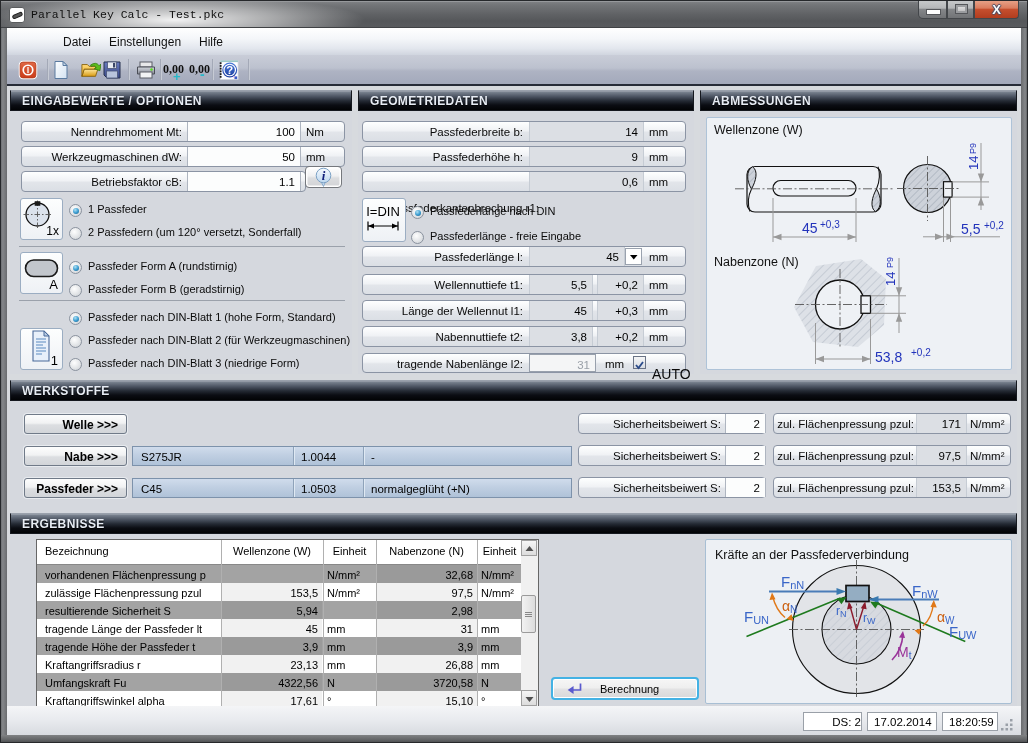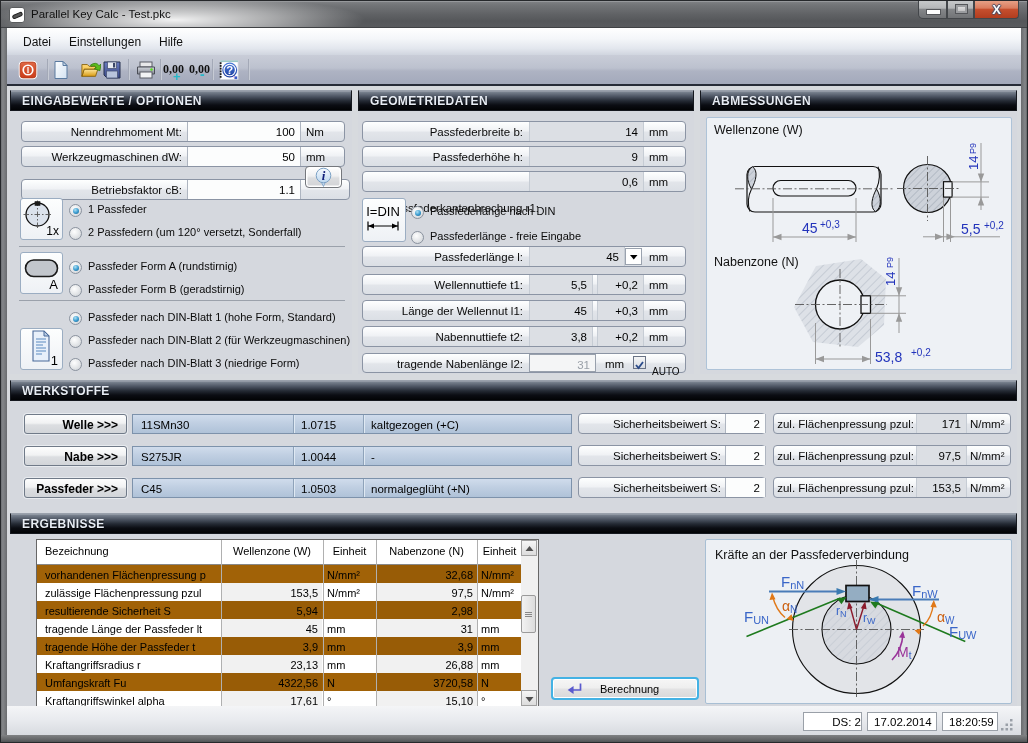--- a/index.html
+++ b/index.html
@@ -6,37 +6,37 @@
 #win{position:absolute;top:0;left:0;width:1028px;height:743px;background:#4e5154;overflow:hidden;}
 .abs{position:absolute;}
 
 #titlebar{position:absolute;top:0;left:0;width:1028px;height:28px;
  background:linear-gradient(180deg,#848689 0%,#737578 18%,#5f6164 55%,#55575a 78%,#595b5e 100%);
  border-bottom:1px solid #3f4144;box-sizing:border-box;}
 #titlebar:before{content:"";position:absolute;top:0;left:0;right:0;height:2px;background:linear-gradient(180deg,#b5b7b9,#8d8f92);}
 #tglow{position:absolute;top:2px;left:0px;width:400px;height:25px;background:radial-gradient(ellipse 190px 24px at 175px 18px,rgba(255,255,255,0.92) 0%,rgba(255,255,255,0.45) 55%,rgba(255,255,255,0) 100%);}
 #appicon{position:absolute;top:7px;left:9px;width:14px;height:14px;background:#fff;border:1px solid #5a5c5e;border-radius:3px;}
 #appicon svg{position:absolute;top:0;left:0;}
-#title{position:absolute;top:8px;left:31px;font-size:11.5px;color:#111;}
+#title{position:absolute;top:8px;left:31px;font-size:11.5px;color:#111;font-family:Liberation Mono, monospace;}
 .wbtn{position:absolute;top:0;height:19px;box-sizing:border-box;border:1px solid #43464a;border-top:none;}
 #bmin{left:918px;width:29px;border-bottom-left-radius:5px;background:linear-gradient(180deg,#c9cbcd 0%,#b4b6b8 45%,#85878a 52%,#717376 100%);box-shadow:inset 0 1px 0 rgba(255,255,255,0.6);}
 #bmax{left:947px;width:27px;background:linear-gradient(180deg,#c9cbcd 0%,#b4b6b8 45%,#85878a 52%,#717376 100%);box-shadow:inset 0 1px 0 rgba(255,255,255,0.6);}
 #bclose{left:974px;width:45px;border-bottom-right-radius:4px;background:linear-gradient(180deg,#e8a58c 0%,#da7c5e 45%,#c64f2e 52%,#b23d1f 100%);box-shadow:inset 0 1px 0 rgba(255,255,255,0.5);}
 #bmin i{position:absolute;left:7px;top:9px;width:13px;height:4px;background:#fdfdfd;border:1px solid #54565a;}
 #bmax i{position:absolute;left:7px;top:4px;width:11px;height:8px;background:linear-gradient(180deg,#e8e8e8,#b8b8ba);border:1px solid #54565a;box-shadow:inset 0 0 0 2px rgba(150,152,155,0.9);}
 #bclose b{position:absolute;left:0;right:0;top:2px;text-align:center;color:#fbfbfd;font-size:13px;font-weight:bold;text-shadow:0 1px 1px #4a5068,0 -1px 1px #4a5068,1px 0 1px #4a5068,-1px 0 1px #4a5068;}
 
 #framel{position:absolute;top:28px;left:0;width:7px;bottom:0;background:linear-gradient(90deg,#606366,#85878a 40%,#6a6c6f);}
 #framer{position:absolute;top:28px;right:0;width:7px;bottom:0;background:linear-gradient(90deg,#6a6c6f,#85878a 60%,#505254);}
 #frameb{position:absolute;left:0;bottom:0;width:1028px;height:8px;background:linear-gradient(180deg,#808284,#626466 60%,#4a4c4e);}
 #win:after{content:"";position:absolute;inset:0;border:1px solid #26282b;pointer-events:none;}
 
 #menubar{position:absolute;top:28px;left:7px;width:1014px;height:27px;
  background:linear-gradient(180deg,#ffffff 0%,#f4f6f9 40%,#e3e7ee 75%,#d0d5df 100%);}
-.mitem{position:absolute;top:7px;font-size:12px;color:#111;}
+.mitem{position:absolute;top:7px;font-size:12px;color:#111;margin-left:40px;}
 
 #toolbar{position:absolute;top:55px;left:7px;width:1014px;height:31px;
  background:linear-gradient(180deg,#c9cdd8 0%,#bcc1ce 45%,#aeb3c3 55%,#a3a9bb 100%);
  border-bottom:2px solid #272c38;box-sizing:border-box;}
 .tsep{position:absolute;top:4px;width:2px;height:21px;background:linear-gradient(90deg,#9298a8,#d8dce4);}
 .ticon{position:absolute;top:5px;width:20px;height:20px;}
 
 #client{position:absolute;top:86px;left:7px;width:1014px;height:620px;background:#d7dade;}
 .hdr{position:absolute;height:21px;box-sizing:border-box;
  background:linear-gradient(180deg,#a6acb6 0%,#78818e 6%,#4a5260 30%,#242a34 52%,#0b0d13 74%,#020305 100%);
@@ -63,21 +63,21 @@
 .sepline{position:absolute;left:12px;width:326px;height:1px;background:#9ba1ab;}
 .wsbtn{position:absolute;left:17px;width:103px;height:20px;box-sizing:border-box;
  background:linear-gradient(180deg,#fdfdfd 0%,#f1f2f3 45%,#dcdee1 55%,#d2d5d9 100%);
  border:1px solid #707a88;border-radius:3px;font-size:12px;font-weight:bold;color:#000;
  text-align:right;padding:3px 8px 0 0;box-shadow:0 0 0 1px #e8ebef;}
 .matbar{position:absolute;left:125px;width:440px;height:20px;box-sizing:border-box;
  background:linear-gradient(180deg,#d0dcec 0%,#c0cfe2 45%,#afc2d8 100%);border:1px solid #7d92ab;}
 .matbar span{position:absolute;top:4px;font-size:11.5px;color:#000;}
 .matbar i{position:absolute;top:0;bottom:0;width:1px;background:#8fa3ba;box-shadow:1px 0 0 #dfe9f3;}
 .tr{position:absolute;left:0;width:484px;height:18px;background:#fff;}
-.tr.odd{background:#a16207;}
+.tr.odd{background:#a3a3a3;}
 .tr.th{background:#fff;border-bottom:1px solid #888;box-sizing:border-box;}
 .tc{position:absolute;top:4px;font-size:11px;color:#000;white-space:nowrap;}
 .tcv{position:absolute;font-size:11px;color:#000;text-align:right;background:rgba(0,0,0,0.055);top:0;padding:4px 4px 0 0;height:18px;box-sizing:border-box;}
 .vline{position:absolute;top:0;bottom:0;width:1px;background:#b0b0b0;}
 .sbtn{position:absolute;left:0px;width:16px;height:16px;background:linear-gradient(180deg,#f6f6f6,#dcdcdc);border:1px solid #a0a0a0;box-sizing:border-box;}
 #statusbar{position:absolute;left:7px;top:706px;width:1014px;height:29px;background:linear-gradient(180deg,#f4f5f7 0%,#e8eaee 50%,#d8dbe0 100%);}
 .sfield{position:absolute;top:6px;height:19px;box-sizing:border-box;background:#fff;border:1px solid #9aa0a8;font-size:11.5px;color:#000;padding:3px 0 0 6px;white-space:nowrap;overflow:hidden;}
 </style></head>
 <body>
 <div id="win">
@@ -215,21 +215,21 @@
         </div>
     <div class="unit" style="left:284px;">Nm</div>
   </div>
   <div class="row" style="left:14px;top:60px;width:322px;">
     <div class="lbl" style="left:0;width:160px;">Werkzeugmaschinen dW:</div>
     <div class="fwhite" style="left:165px;width:112px;">
           <div class="val">50</div>
         </div>
     <div class="unit" style="left:284px;">mm</div>
   </div>
-  <div class="row" style="left:14px;top:93px;width:283px;padding-left:44px;">
+  <div class="row" style="left:14px;top:85px;width:283px;">
     <div class="lbl" style="left:0;width:160px;">Betriebsfaktor cB:</div>
     <div class="fwhite" style="left:165px;width:112px;">
           <div class="val">1.1</div>
         </div>
   </div>
   <div class="abs" style="left:298px;top:80px;width:37px;height:22px;background:linear-gradient(180deg,#ffffff 0%,#f0f0f1 45%,#dcdddf 55%,#d2d3d6 100%);border:1px solid #75787d;border-radius:4px;box-sizing:border-box;box-shadow:inset 0 0 0 1.5px #fff;">
    <svg width="35" height="20" viewBox="0 0 35 20">
     <path d="M15 14.5 l2.5 5 2-5 z" fill="#ccdff2" stroke="#7aa0c4" stroke-width="0.8"></path>
     <circle cx="17.5" cy="8.5" r="7.3" fill="url(#ginfo)" stroke="#7aa0c4" stroke-width="1"></circle>
     <text x="17.5" y="13" font-size="13" font-weight="bold" font-family="Liberation Serif" fill="#12207a" text-anchor="middle" font-style="italic">i</text>
@@ -361,21 +361,21 @@
     <div class="lbl" style="left:0;width:160px;">tragende Nabenlänge l2:</div>
     <div class="abs" style="left:166px;top:0px;width:65px;height:16px;background:#f4f5f6;border:1px solid #98a0ac;">
       <div class="val" style="color:#9aa0a8;">31</div>
         </div>
     <div class="unit" style="left:242px;">mm</div>
     <div class="abs" style="left:270px;top:2px;width:13px;height:13px;background:linear-gradient(180deg,#f4f5f6,#d8dce2);border:1px solid #6a7386;box-sizing:border-box;">
       <svg width="11" height="11">
             <path d="M2 5 l2.5 3 L9 2" stroke="#2a4a8a" stroke-width="1.8" fill="none"></path>
           </svg>
     </div>
-    <div class="unit" style="left:289px;top:12px;font-size:10px;">AUTO</div>
+    <div class="unit" style="left:289px;top:12px;font-size:14px;">AUTO</div>
   </div>
 
   <div class="abs" style="left:699px;top:31px;width:304px;height:251px;background:#eef1f5;border:1px solid #aec3d8;border-radius:2px;">
    <svg width="304" height="251" viewBox="0 0 304 251">
     <defs>
      <pattern id="hatch" patternUnits="userSpaceOnUse" width="5" height="5" patternTransform="rotate(45)">
        <rect width="5" height="5" fill="#cdd2da"></rect>
               <line x1="0" y1="0" x2="0" y2="5" stroke="#9aa2ae" stroke-width="1"></line>
      </pattern>
      <pattern id="hatch2" patternUnits="userSpaceOnUse" width="6" height="6" patternTransform="rotate(45)">
@@ -444,27 +444,20 @@
     <text x="168" y="244" font-size="14" fill="#2233bb">53,8</text>
     <text x="204" y="238" font-size="10" fill="#2233bb">+0,2</text>
    </svg>
   </div>
 
   <div class="hdr" style="left:3px;top:294px;width:1007px;">WERKSTOFFE</div>
   <div class="panelbody" style="left:3px;top:315px;width:1007px;height:112px;"></div>
   <div class="wsbtn" style="top:328px;">Welle &gt;&gt;&gt;</div>
   <div class="wsbtn" style="top:360px;">Nabe &gt;&gt;&gt;</div>
   <div class="wsbtn" style="top:392px;">Passfeder &gt;&gt;&gt;</div>
-  <div class="matbar" style="top:328px;">
-        <span style="left:8px;">11SMn30</span>
-        <span style="left:168px;">1.0715</span>
-        <span style="left:238px;">kaltgezogen (+C)</span>
-        <i style="left:160px;"></i>
-        <i style="left:230px;"></i>
-      </div>
   <div class="matbar" style="top:360px;">
         <span style="left:8px;">S275JR</span>
         <span style="left:168px;">1.0044</span>
         <span style="left:238px;">-</span>
         <i style="left:160px;"></i>
         <i style="left:230px;"></i>
       </div>
   <div class="matbar" style="top:392px;">
         <span style="left:8px;">C45</span>
         <span style="left:168px;">1.0503</span>

